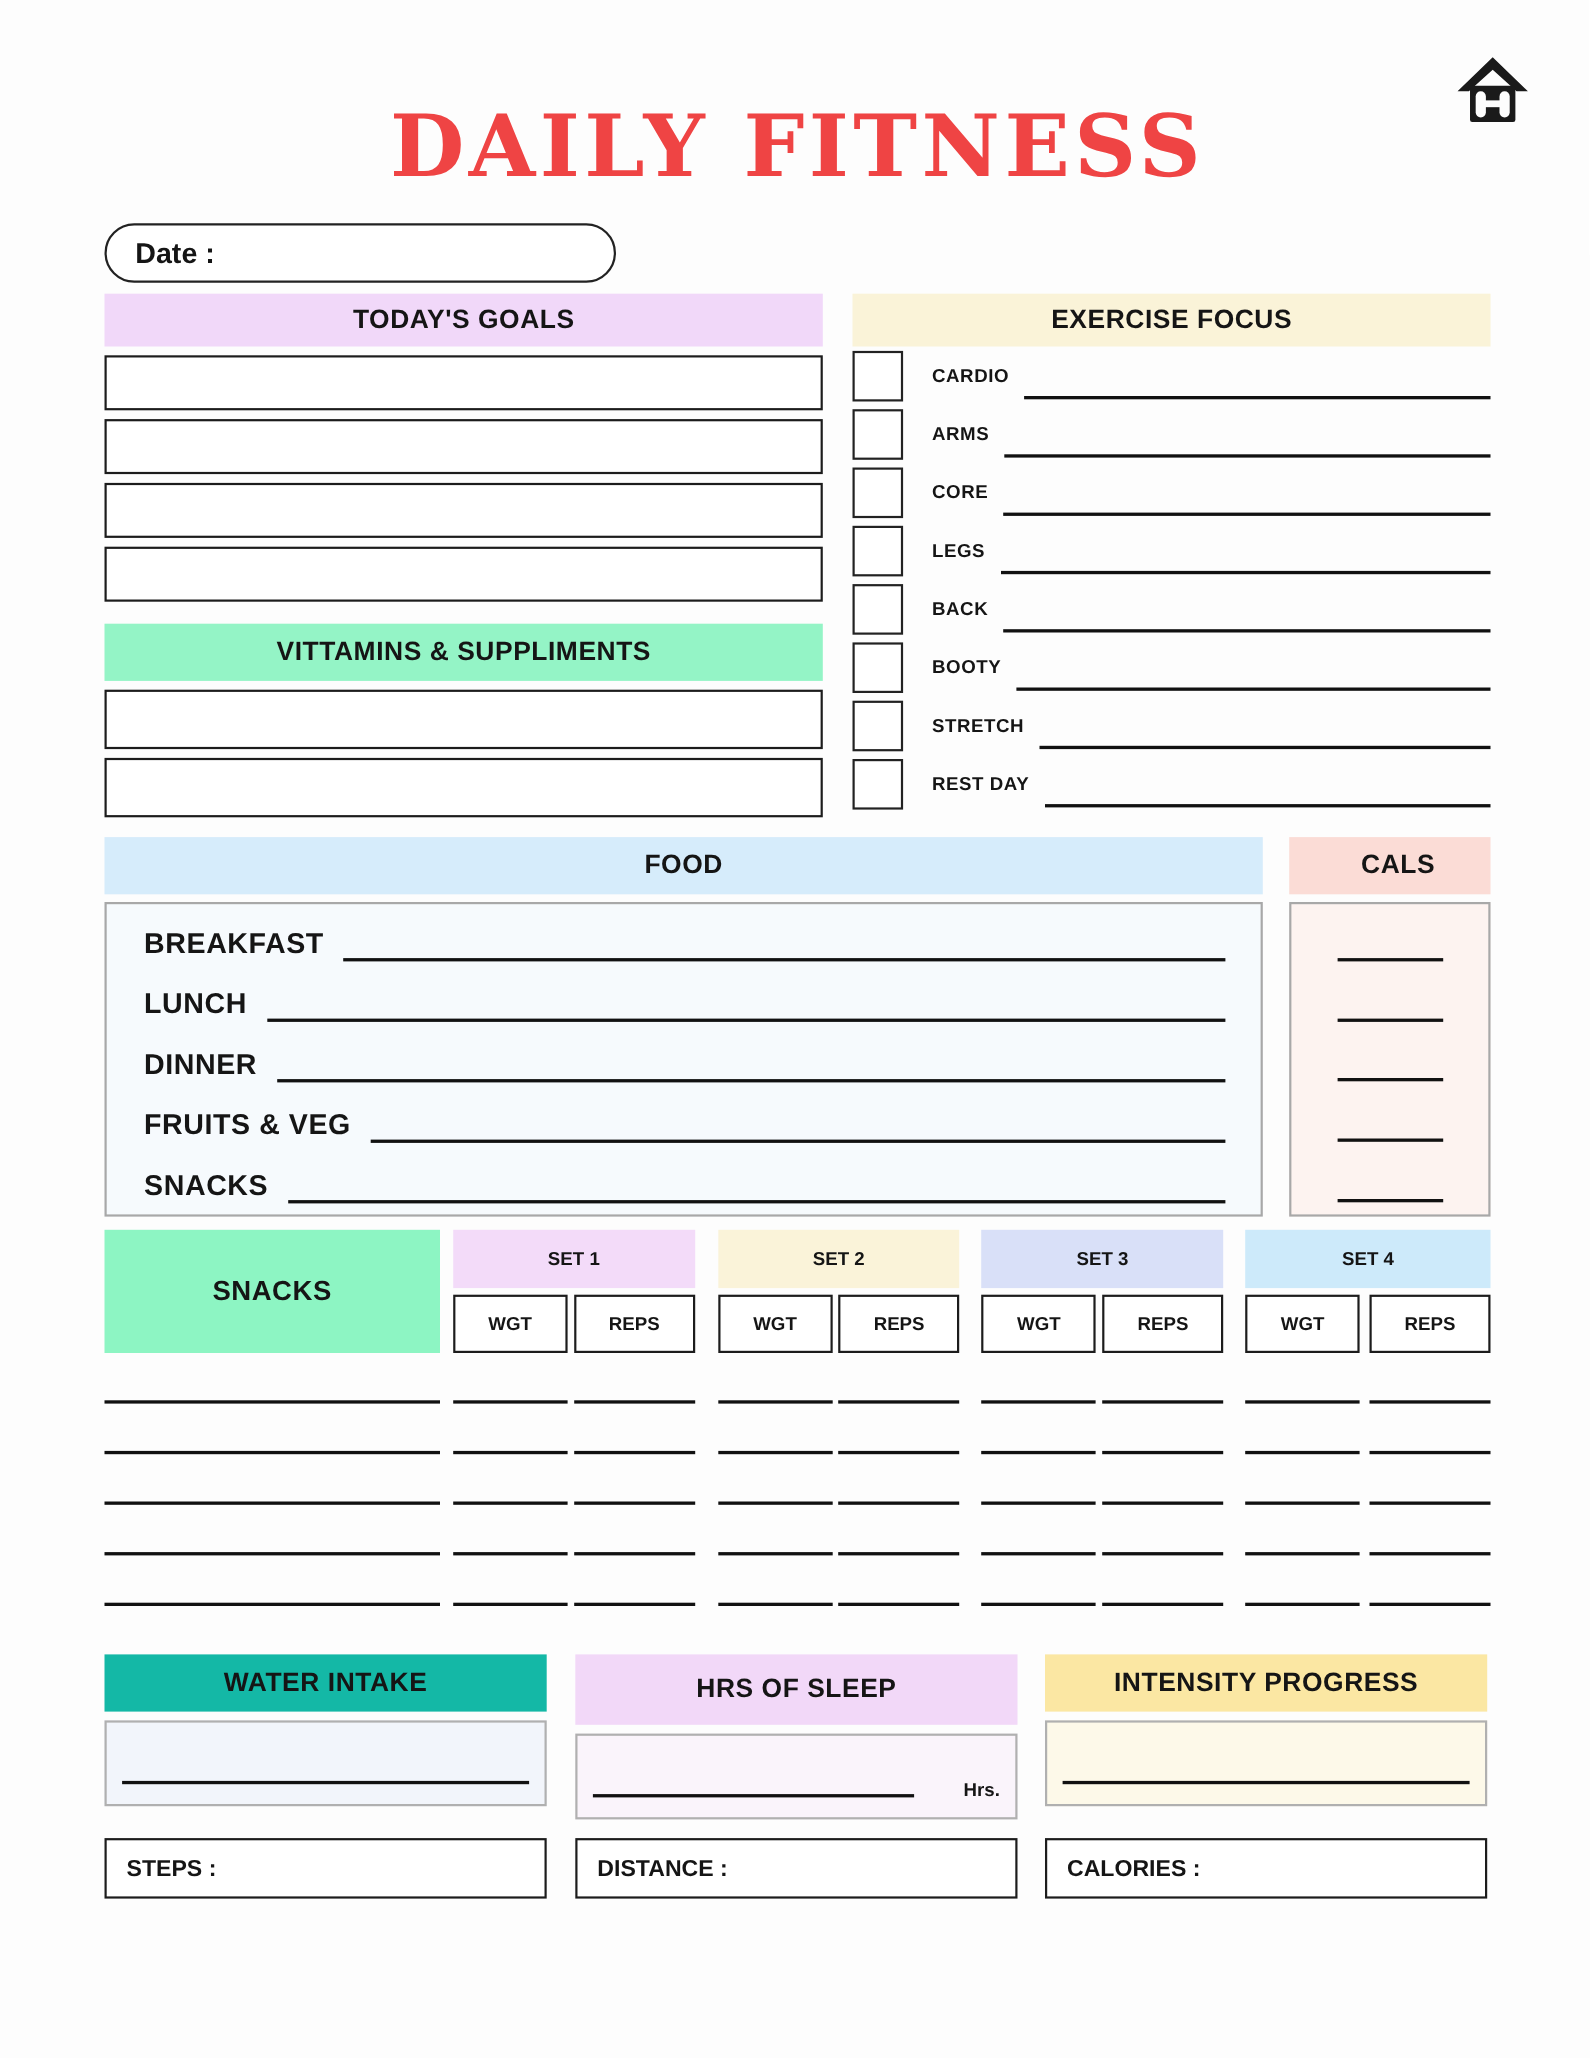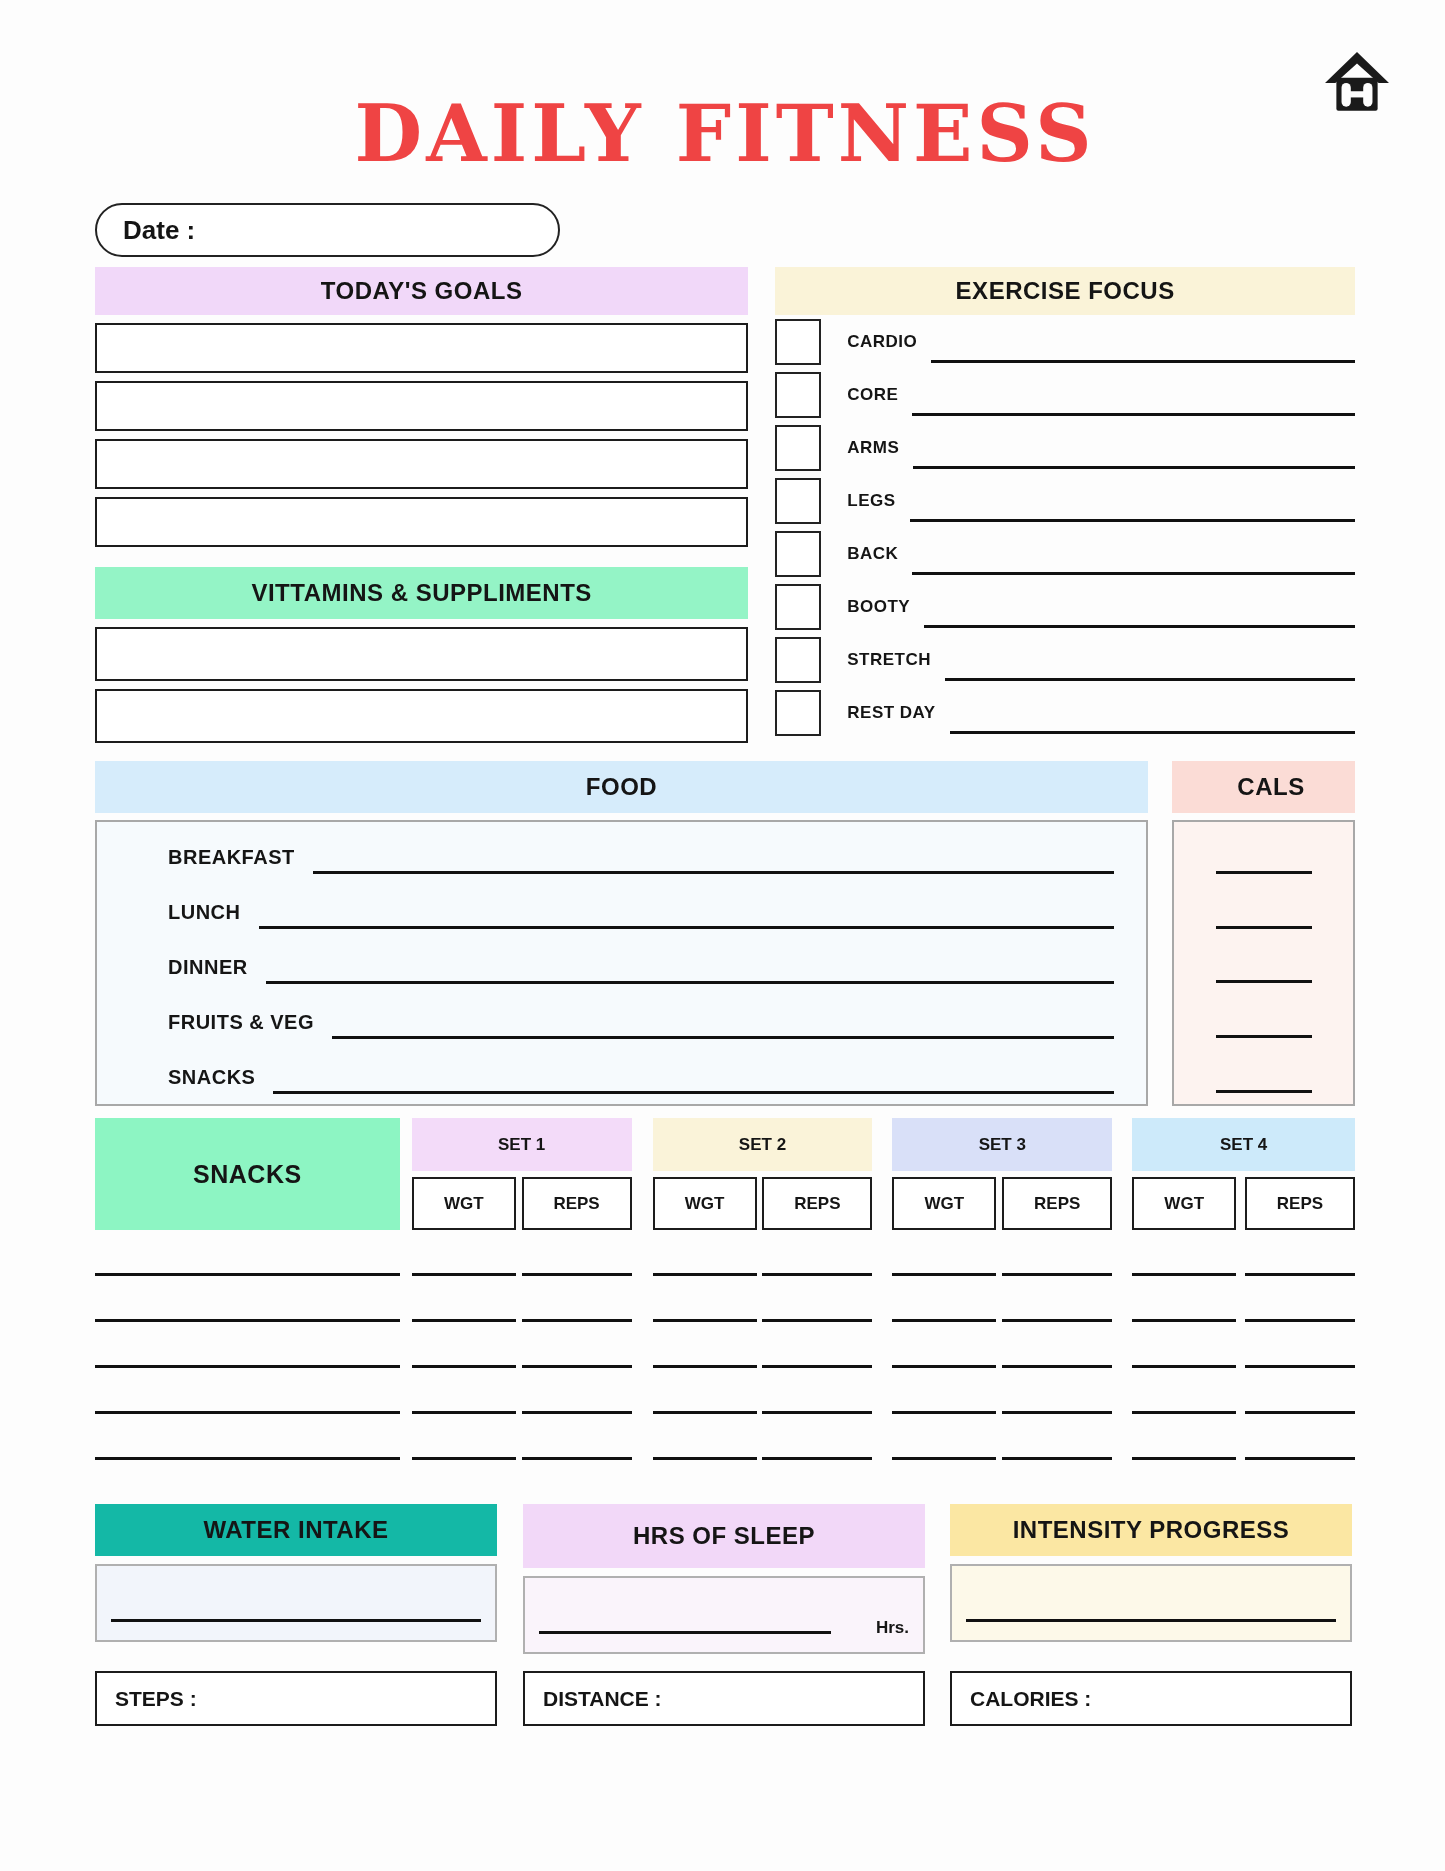--- a/index.html
+++ b/index.html
@@ -69,21 +69,21 @@
   
   .food-wrap { display:flex; margin-top:18px; }
   .food-col { width:1053px; }
   .cals-col { width:183px; margin-left:24px; }
   .food-box {
     margin-top:7px; height:286px;
     background:#f6fafd; border:2px solid #a8a8a8;
     padding:8px 32px 0 34px;
   }
   .food-row { display:flex; height:55px; }
-  .food-label { font-weight:bold; font-size:20px; letter-spacing:0.5px; white-space:nowrap; align-self:center;margin-left:37px; }
+  .food-label { font-weight:bold; font-size:26px; letter-spacing:0.5px; white-space:nowrap; align-self:center; }
   .food-line { flex:1; margin-left:18px; align-self:flex-end; margin-bottom:11px; border-bottom:3px solid #111; }
   .cals-box {
     margin-top:7px; height:286px;
     background:#fdf3f0; border:2px solid #a8a8a8;
     display:flex; flex-direction:column; padding-top:8px;
   }
   .cals-row { height:55px; display:flex; justify-content:center; }
   .cals-line { width:96px; align-self:flex-end; margin-bottom:11px; border-bottom:3px solid #111; }
 
   
@@ -194,26 +194,26 @@
           <span>EXERCISE FOCUS</span>
         </div>
 
         <div class="ex-row">
           <span class="checkbox"></span>
           <span class="ex-label">CARDIO</span>
           <span class="ex-line"></span>
         </div>
         <div class="ex-row">
           <span class="checkbox"></span>
+          <span class="ex-label">ARMS</span>
+          <span class="ex-line"></span>
+        </div>
+        <div class="ex-row">
+          <span class="checkbox"></span>
           <span class="ex-label">CORE</span>
-          <span class="ex-line"></span>
-        </div>
-        <div class="ex-row">
-          <span class="checkbox"></span>
-          <span class="ex-label">ARMS</span>
           <span class="ex-line"></span>
         </div>
         <div class="ex-row">
           <span class="checkbox"></span>
           <span class="ex-label">LEGS</span>
           <span class="ex-line"></span>
         </div>
         <div class="ex-row">
           <span class="checkbox"></span>
           <span class="ex-label">BACK</span>

